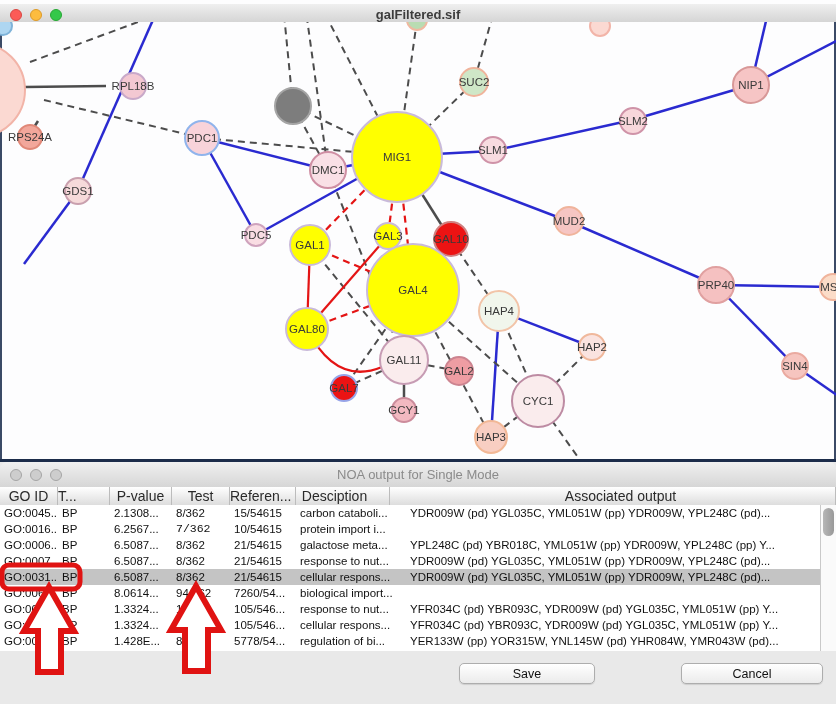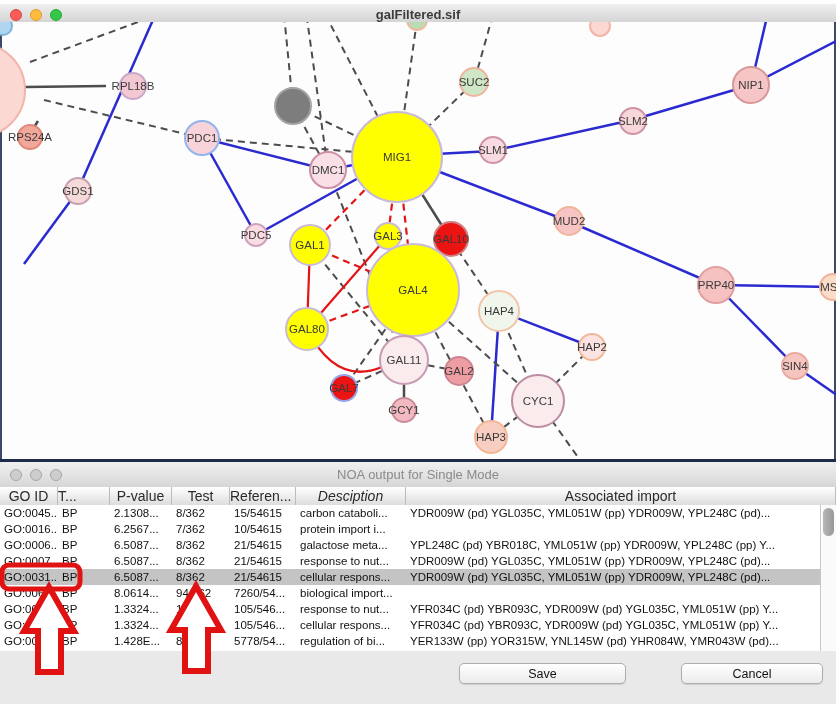--- a/index.html
+++ b/index.html
@@ -47,21 +47,21 @@
   
   #vscroll{position:absolute;left:820px;top:43px;width:16px;height:146px;background:#fafafa;
     border-left:1px solid #c9c9c9;box-sizing:border-box;}
   #vthumb{position:absolute;left:2px;top:3px;width:11px;height:28px;border-radius:6px;
     background:linear-gradient(90deg,#b7b7b7,#989898);}
 
   
   .btn{position:absolute;top:201px;height:21px;border:1px solid #adadad;border-radius:5px;
     background:linear-gradient(#ffffff,#ebebeb);font-size:12.5px;color:#111;
     font-family:"Liberation Sans",sans-serif;box-shadow:0 1px 1px rgba(0,0,0,.12);}
-  #save-btn{left:459px;width:167px;}
+  #save-btn{left:459px;width:136px;}
   #cancel-btn{left:681px;width:142px;}
 
   
   #anno{position:absolute;left:0;top:0;width:836px;height:704px;pointer-events:none;}
 </style>
 </head>
 <body>
 
 <div id="app">
 
@@ -197,38 +197,38 @@
       <span class="light grey-light" style="left:30px"></span>
       <span class="light grey-light" style="left:50px"></span>
       <div class="title">NOA output for Single Mode</div>
     </div>
     <div id="thead">
         <div class="hcell" style="left: 0px; width: 58px; text-align: center;">GO ID</div>
         <div class="hcell" style="left: 58px; width: 52px; text-align: left;">T...</div>
         <div class="hcell" style="left: 110px; width: 62px; text-align: center;">P-value</div>
         <div class="hcell" style="left: 172px; width: 58px; text-align: center;">Test</div>
         <div class="hcell" style="left: 230px; width: 66px; text-align: left;">Referen...</div>
-        <div class="hcell" style="left: 296px; width: 110px; text-align: center; font-style: italic;">Desciption</div>
-        <div class="hcell" style="left: 406px; width: 430px; text-align: center;">Associated import</div>
+        <div class="hcell" style="left: 280px; width: 110px; text-align: center;">Desciption</div>
+        <div class="hcell" style="left: 406px; width: 430px; text-align: center;">Associated output</div>
       </div>
     <div id="tbody">
         <div class="trow" style="top: 0px;">
           <div class="tcell" style="left: 0px; width: 58px;">GO:0045...</div>
           <div class="tcell" style="left: 58px; width: 52px;">BP</div>
           <div class="tcell" style="left: 110px; width: 62px;">2.1308...</div>
           <div class="tcell" style="left: 172px; width: 58px;">8/362</div>
           <div class="tcell" style="left: 230px; width: 66px;">15/54615</div>
           <div class="tcell" style="left: 296px; width: 110px;">carbon cataboli...</div>
           <div class="tcell" style="left: 406px; width: 430px;">YDR009W (pd) YGL035C, YML051W (pp) YDR009W, YPL248C (pd)...</div>
         </div>
         <div class="trow" style="top: 16px;">
           <div class="tcell" style="left: 0px; width: 58px;">GO:0016...</div>
           <div class="tcell" style="left: 58px; width: 52px;">BP</div>
           <div class="tcell" style="left: 110px; width: 62px;">6.2567...</div>
-          <div class="tcell" style="left: 172px; width: 58px;">7/362</div>
+          <div class="tcell" style="left: 172px; width: 58px; font-family: Liberation Mono, monospace;">7/362</div>
           <div class="tcell" style="left: 230px; width: 66px;">10/54615</div>
           <div class="tcell" style="left: 296px; width: 110px;">protein import i...</div>
         </div>
         <div class="trow" style="top: 32px;">
           <div class="tcell" style="left: 0px; width: 58px;">GO:0006...</div>
           <div class="tcell" style="left: 58px; width: 52px;">BP</div>
           <div class="tcell" style="left: 110px; width: 62px;">6.5087...</div>
           <div class="tcell" style="left: 172px; width: 58px;">8/362</div>
           <div class="tcell" style="left: 230px; width: 66px;">21/54615</div>
           <div class="tcell" style="left: 296px; width: 110px;">galactose meta...</div>

